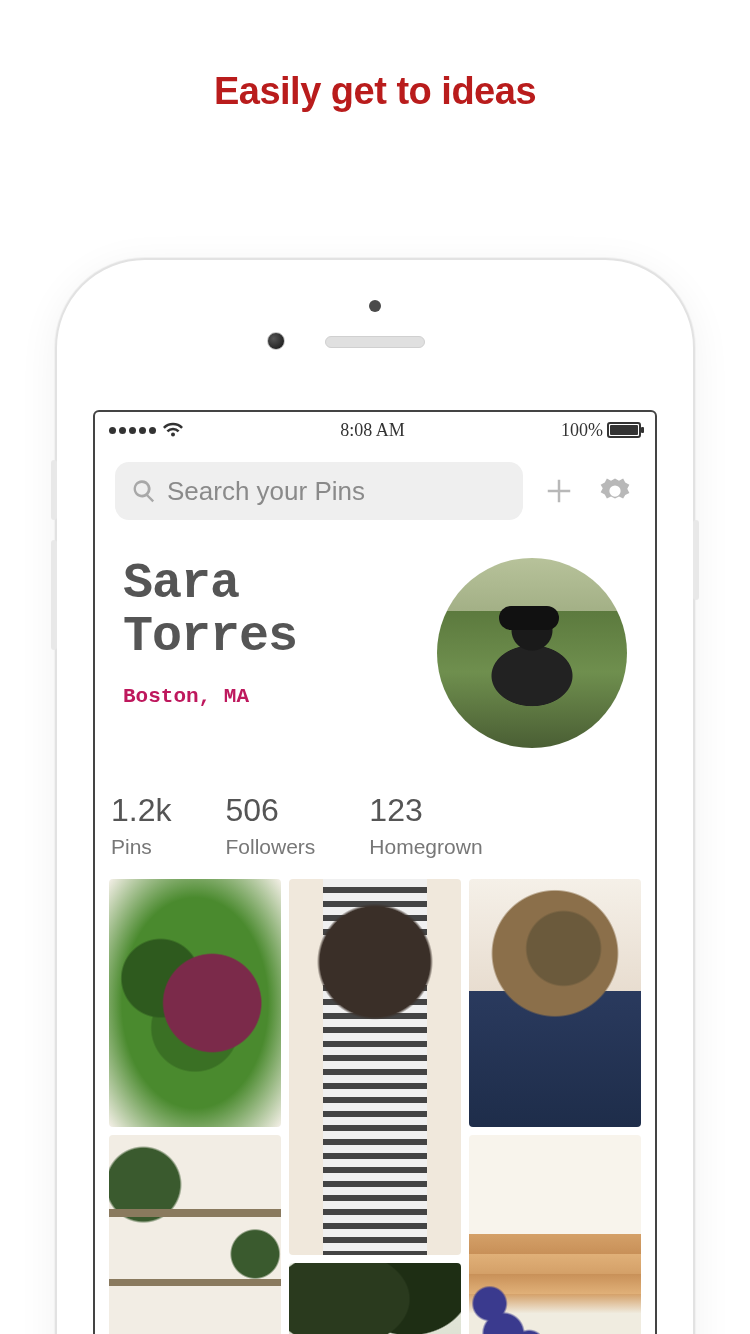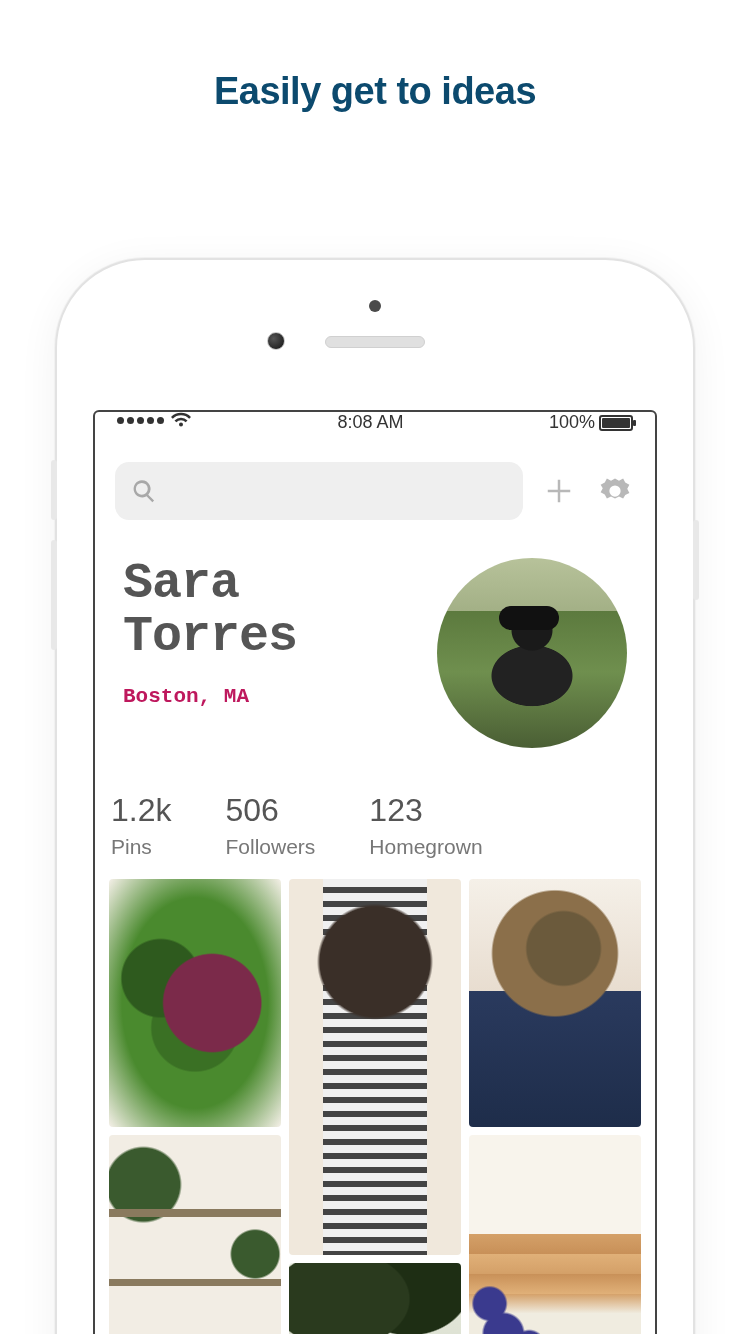--- a/index.html
+++ b/index.html
@@ -15,21 +15,21 @@
   
   .promo {
     position: absolute;
     top: 70px;
     left: 0;
     width: 100%;
     text-align: center;
     font-size: 38px;
     font-weight: 800;
     line-height: 1.15;
-    color: #0c4a6e;
+    color: #b91c1c;
     letter-spacing: -0.5px;
   }
 
   
   .phone {
     position: absolute;
     top: 258px;
     left: 50%;
     transform: translateX(-50%);
     width: 640px;
@@ -103,25 +103,26 @@
     background: #ffffff;
     overflow: hidden;
     display: flex;
     flex-direction: column;
   }
 
   
   .status {
     height: 36px;
     display: flex;
-    align-items: flex-start;
+    align-items: center;
     justify-content: space-between;
-    padding: 0 22px;
+    padding: 0 14px;
     font-size: 18px;
     color: #333;
+    font-family: Liberation Serif, serif;
   }
   .status-left { display:flex; align-items:center; gap:6px; }
   .dots { display:flex; gap:3px; }
   .dots span {
     width:7px; height:7px; border-radius:50%; background:#333;
   }
   .status-right { display:flex; align-items:center; gap:4px; font-size:18px; }
   .battery-body {
     width:34px; height:16px; border:2px solid #333; border-radius:3px;
     position:relative;
@@ -314,20 +315,21 @@
           <div class="battery-fill"></div>
         </div>
       </div>
     </div>
 
     <div class="app-header">
       <div class="search-pill">
         <svg width="26" height="26" viewBox="0 0 24 24">
           <path d="M10 2a8 8 0 015.94 13.36l5.35 5.35-1.58 1.58-5.35-5.35A8 8 0 1110 2zm0 2.5a5.5 5.5 0 100 11 5.5 5.5 0 000-11z" fill="#a8a8a8"></path>
         </svg>
+        <span>Search your Pins</span>
       </div>
       <div class="icon-btn">
         <svg width="30" height="30" viewBox="0 0 24 24">
           <path d="M11 3h2v8h8v2h-8v8h-2v-8H3v-2h8V3z" fill="currentColor"></path>
         </svg>
       </div>
       <div class="icon-btn">
         <svg width="30" height="30" viewBox="0 0 24 24">
           <path d="M12 2l3.2 1.7L18.5 2l1.7 3.2L23.5 7l-1.7 3.2 1.7 3.3-3.3 1.6L18.5 18 15.2 16.3 12 18l-3.2-1.7L5.5 18l-1.7-3.3L.5 13l1.7-3.3L.5 7l3.3-1.8L5.5 2l3.3 1.7L12 2zm0 5.5A4.5 4.5 0 1012 16.5 4.5 4.5 0 0012 7.5z" fill="currentColor"></path>
         </svg>

